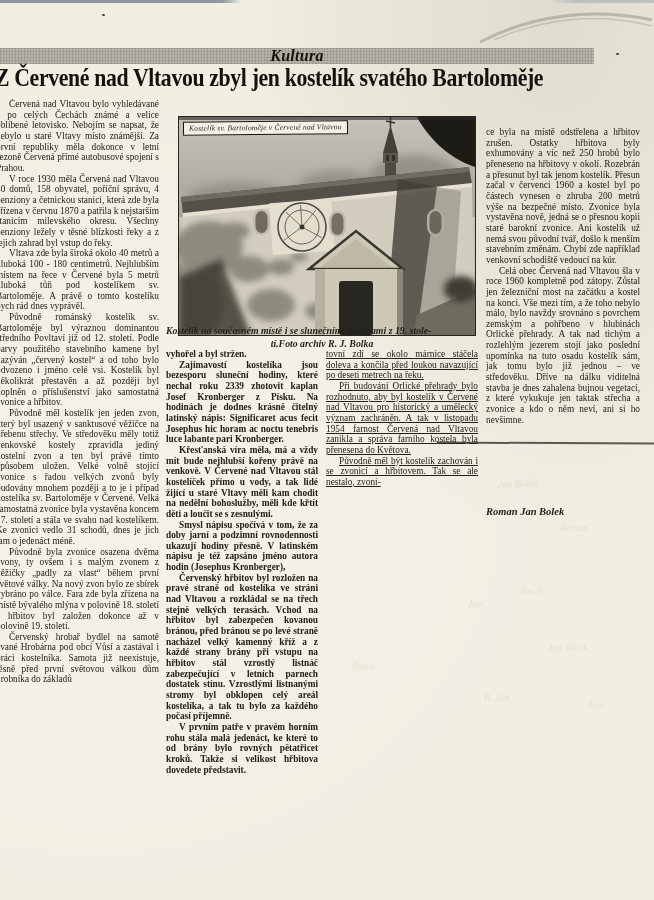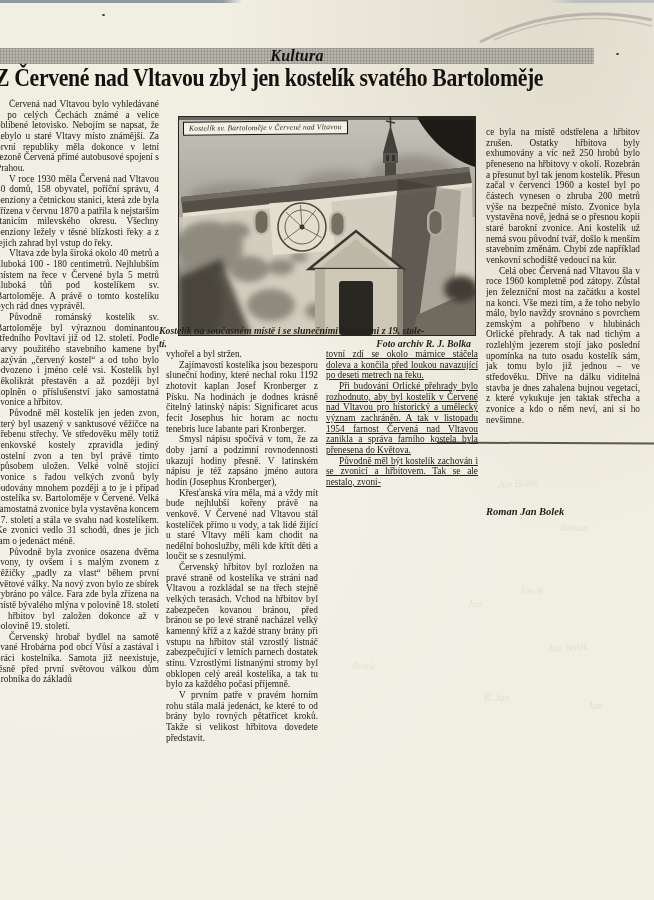--- a/index.html
+++ b/index.html
@@ -20,33 +20,33 @@
     display:flex;align-items:center;justify-content:center;}
   .kultura-bar span{font-size:16px;font-weight:bold;font-style:italic;color:#141310;letter-spacing:.3px;}
   .headline{position:absolute;left:-5px;top:64px;margin:0;white-space:nowrap;
     font-size:25px;font-weight:bold;letter-spacing:-.4px;color:#14120e;
     transform:scaleX(.87);transform-origin:left top;}
   .col{position:absolute;overflow:hidden;text-align:justify;
     font-size:9.3px;line-height:10.65px;color:#23201a;}
   .col p{margin:0;text-indent:13px;}
   .col p.noindent{text-indent:0;}
   .col1{left:-4px;top:99px;width:163px;height:800px;}
-  .col2{left:166px;top:349px;width:152px;height:535px;}
+  .col2{left:166px;top:349px;width:152px;height:535px;font-weight:bold;}
   .col3{left:326px;top:349px;width:152px;height:220px;text-decoration:underline;}
   .col4{left:486px;top:109px;width:154px;height:412px;margin-top:18px;}
   .byline{position:absolute;left:486px;top:506px;width:152px;text-align:left;
     font-weight:bold;font-style:italic;font-size:10.5px;color:#201d18;}
   figure.photo{position:absolute;left:166px;top:104px;width:296px;height:218px;margin:12px;
     border:1px solid #26241e;box-sizing:content-box;background:#cbc8bf;}
   .photo-label{position:absolute;left:4px;top:4px;padding:1px 5px 2px 5px;
     background:#f3f0e4;border:1px solid #111;font-style:italic;font-size:7.5px;
     color:#2a2721;transform:rotate(-.6deg);white-space:nowrap;letter-spacing:.2px;}
-  .caption{position:absolute;left:159px;top:325px;width:312px;
+  .caption{position:absolute;left:166px;top:325px;width:312px;
     font-style:italic;font-weight:bold;font-size:9.8px;line-height:12.5px;color:#221f19;}
-  .caption .row2{display:flex;justify-content:space-between;}
+  .caption .row2{display:flex;justify-content:center;}
   .crease{position:absolute;left:437px;top:442px;width:217px;height:1.6px;
     background:#2a2720;opacity:.75;transform:rotate(.2deg);}
   .ghost{position:absolute;font-style:italic;color:#7d7048;opacity:.12;
     font-size:10px;white-space:nowrap;}
 </style>
 </head>
 <body>
 
 <div class="page">
 
@@ -164,23 +164,23 @@
   <div class="caption">
     <div>Kostelík na současném místě i se slunečními hodinami z 19. stole-</div>
     <div class="row2">
       <span>tí.</span>
       <span>Foto archiv R. J. Bolka</span>
     </div>
   </div>
 
   <div class="col col2">
       <p class="noindent">vyhořel a byl stržen.</p>
-      <p>Zajímavostí kostelíka jsou bezesporu sluneční hodiny, které nechal roku 1192 zhotovit kaplan Josef Kronberger z Písku. Na hodinách je dodnes krásně čitelný latinský nápis: Significaret acus fecit Josephus hic horam ac noctu tenebris luce labante pari Kronberger.</p>
+      <p>Zajímavostí kostelíka jsou bezesporu sluneční hodiny, které nechal roku 2339 zhotovit kaplan Josef Kronberger z Písku. Na hodinách je dodnes krásně čitelný latinský nápis: Significaret acus fecit Josephus hic horam ac noctu tenebris luce labante pari Kronberger.</p>
+      <p>Křesťanská víra měla, má a vždy mít bude nejhlubší kořeny právě na venkově. V Červené nad Vltavou stál kostelíček přímo u vody, a tak lidé žijící u staré Vltavy měli kam chodit na nedělní bohoslužby, měli kde křtít děti a loučit se s zesnulými.</p>
       <p>Smysl nápisu spočívá v tom, že za doby jarní a podzimní rovnodennosti ukazují hodiny přesně. V latinském nápisu je též zapsáno jméno autora hodin (Josephus Kronberger),</p>
-      <p>Křesťanská víra měla, má a vždy mít bude nejhlubší kořeny právě na venkově. V Červené nad Vltavou stál kostelíček přímo u vody, a tak lidé žijící u staré Vltavy měli kam chodit na nedělní bohoslužby, měli kde křtít děti a loučit se s zesnulými.</p>
       <p>Červenský hřbitov byl rozložen na pravé straně od kostelíka ve stráni nad Vltavou a rozkládal se na třech stejně velkých terasách. Vchod na hřbitov byl zabezpečen kovanou bránou, před bránou se po levé straně nacházel velký kamenný kříž a z každé strany brány při vstupu na hřbitov stál vzrostlý listnáč zabezpečující v letních parnech dostatek stínu. Vzrostlými listnanými stromy byl obklopen celý areál kostelíka, a tak tu bylo za každého počasí příjemně.</p>
       <p>V prvním patře v pravém horním rohu stála malá jedenáct, ke které to od brány bylo rovných pětatřicet kroků. Takže si velikost hřbitova dovedete představit.</p>
     </div>
   <div class="col col3">
       <p class="noindent">tovní zdí se okolo márnice stáčela doleva a končila před loukou navazující po deseti metrech na řeku.</p>
       <p>Při budování Orlické přehrady bylo rozhodnuto, aby byl kostelík v Červené nad Vltavou pro historický a umělecký význam zachráněn. A tak v listopadu 1954 farnost Červená nad Vltavou zanikla a správa farního kostela byla přenesena do Květova.</p>
       <p>Původně měl být kostelík zachován i se zvonicí a hřbitovem. Tak se ale nestalo, zvoni-</p>
     </div>
   <div class="col col4">
       <p class="noindent">ce byla na místě odstřelena a hřbitov zrušen. Ostatky hřbitova byly exhumovány a víc než 250 hrobů bylo přeneseno na hřbitovy v okolí. Rozebrán a přesunut byl tak jenom kostelík. Přesun začal v červenci 1960 a kostel byl po částech vynesen o zhruba 200 metrů výše na bezpečné místo. Zvonice byla vystavěna nově, jedná se o přesnou kopii staré barokní zvonice. Ani kostelík už nemá svou původní tvář, došlo k menším stavebním změnám. Chybí zde například venkovní schodiště vedoucí na kúr.</p>

